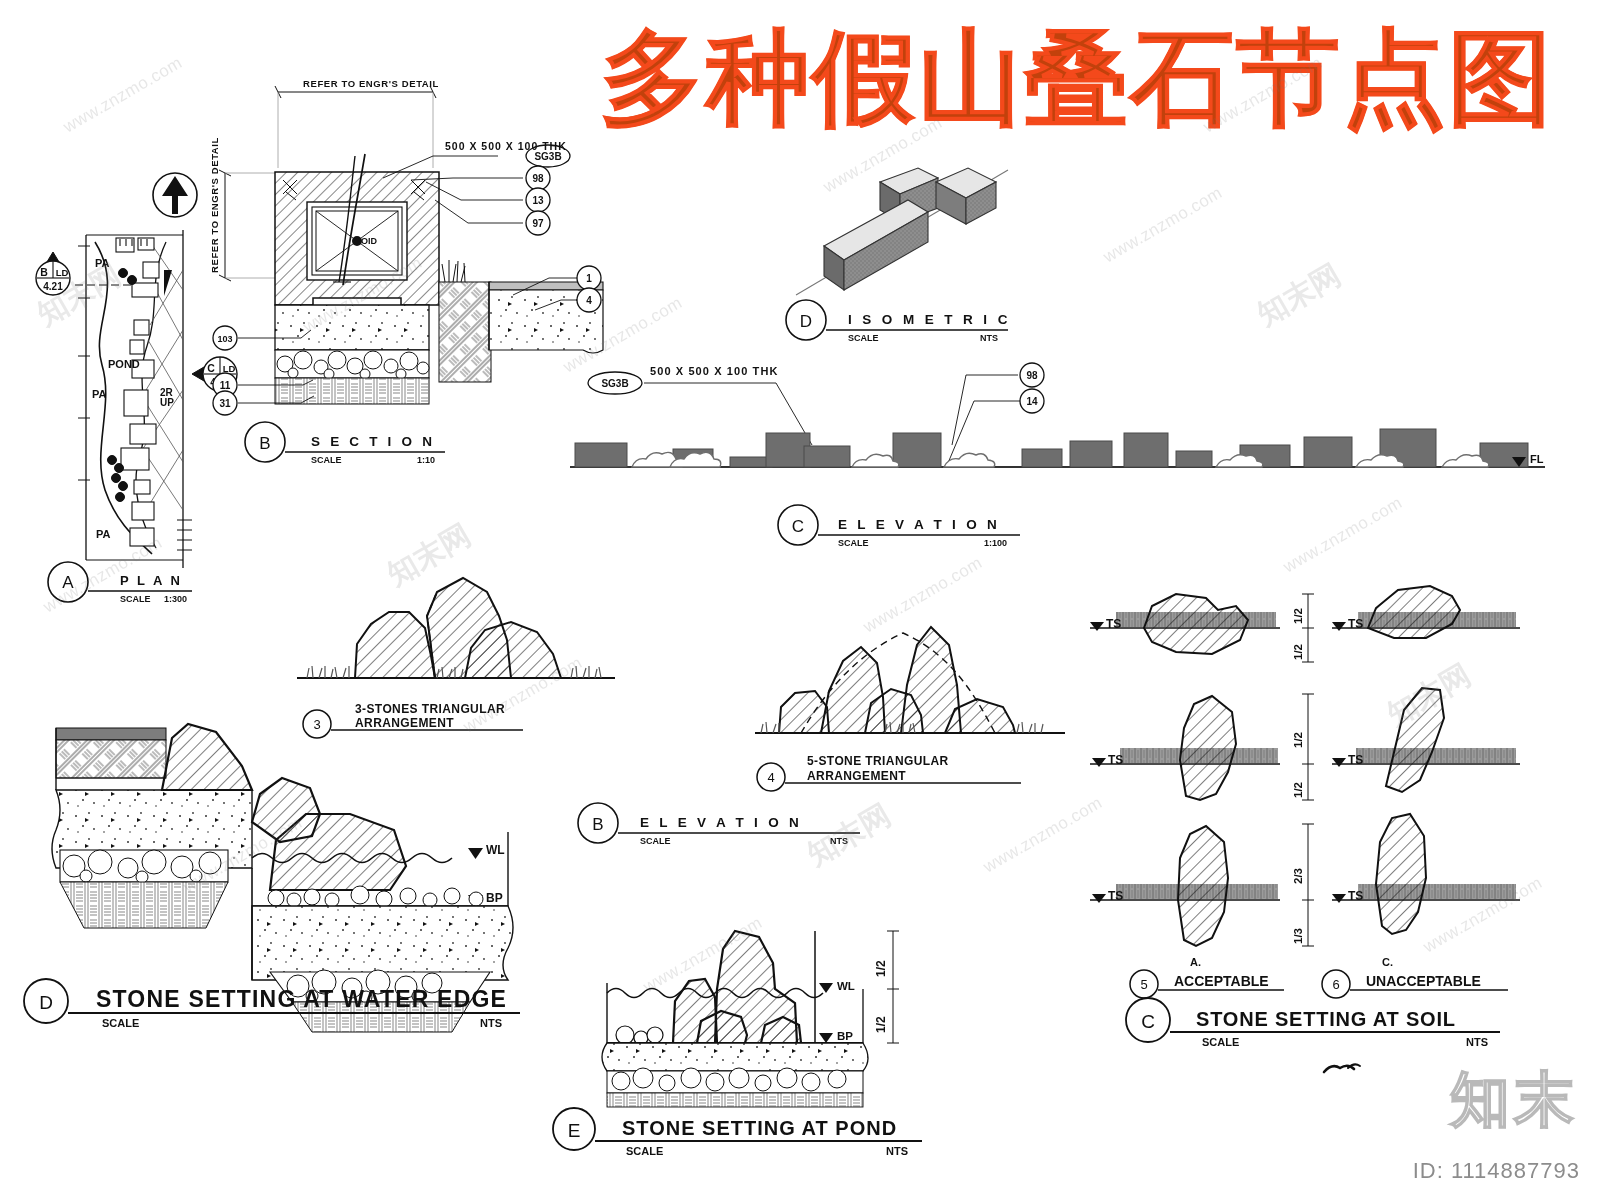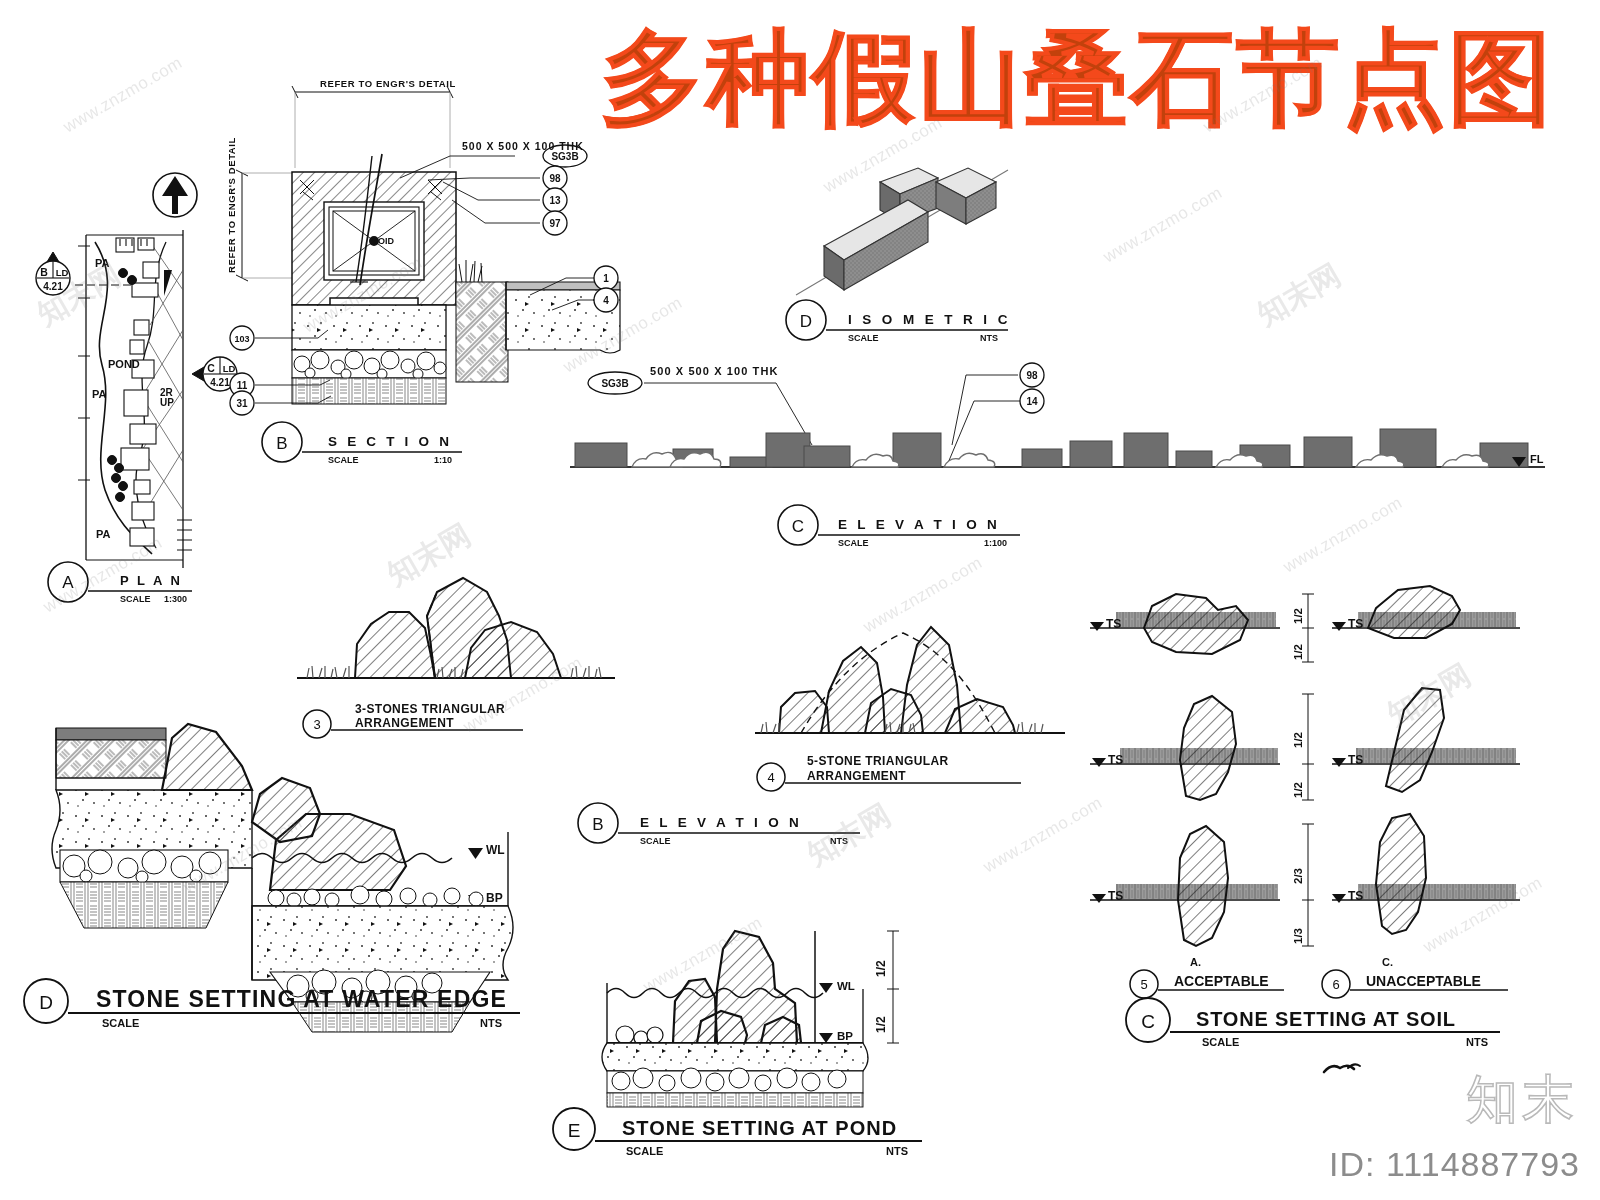--- a/index.html
+++ b/index.html
@@ -24,26 +24,26 @@
     white-space:nowrap;pointer-events:none;user-select:none;letter-spacing:.5px;
   }
   .wm-cn{
     position:absolute;color:rgba(120,120,120,.16);
     font-family:"DejaVu Sans",sans-serif;font-size:30px;font-weight:700;
     transform:rotate(-30deg);transform-origin:left top;
     white-space:nowrap;pointer-events:none;user-select:none;
   }
   .idtag{
     position:absolute;right:20px;bottom:16px;text-align:left;
-    font-family:"Liberation Sans",sans-serif;font-size:34px;
+    font-family:"Liberation Sans",sans-serif;font-size:22px;
     color:#8c8c8c;letter-spacing:1px;
   }
   .logo-cn{
     position:absolute;right:22px;bottom:60px;
-    font-family:"DejaVu Sans",sans-serif;font-size:52px;font-weight:400;
+    font-family:"DejaVu Sans",sans-serif;font-size:60px;font-weight:700;
     color:transparent;-webkit-text-stroke:1.5px #b9b9b9;letter-spacing:4px;
     line-height:82px;
     text-align:center;
   }
   .birds{position:absolute;right:210px;bottom:118px;}
 </style>
 </head>
 <body>
 
 <div class="sheet">
@@ -156,21 +156,21 @@
         <circle cx="48" cy="432" r="20" fill="#fff" stroke="#111" stroke-width="1.6"></circle>
         <text x="48" y="438" font-size="17" text-anchor="middle" font-weight="400">A</text>
         <line x1="68" y1="441" x2="172" y2="441" stroke="#111" stroke-width="1.6"></line>
         <text x="100" y="435" font-size="13" letter-spacing="2.5" font-weight="700">P L A N</text>
         <text x="100" y="452" font-size="9" font-weight="700">SCALE</text>
         <text x="144" y="452" font-size="9" font-weight="700">1:300</text>
       </g>
     </svg>
   </div>
 
-  <div class="abs" style="left:200px;top:60px;">
+  <div class="abs" style="left:183px;top:60px;">
     <svg width="420" height="420" viewBox="0 0 420 420">
       <defs>
         <pattern id="hatch45" width="8" height="8" patternUnits="userSpaceOnUse" patternTransform="rotate(45)">
           <line x1="0" y1="0" x2="0" y2="8" stroke="#111" stroke-width="1"></line>
         </pattern>
         <pattern id="basket" width="14" height="14" patternUnits="userSpaceOnUse">
           <rect width="14" height="14" fill="#fff"></rect>
           <path d="M0 2 h7 M0 5 h7 M0 8 h7 M0 11 h7" stroke="#888" stroke-width="1"></path>
           <path d="M9 0 v7 M12 0 v7 M9 7 v7 M12 7 v7" stroke="#888" stroke-width="1"></path>
         </pattern>

